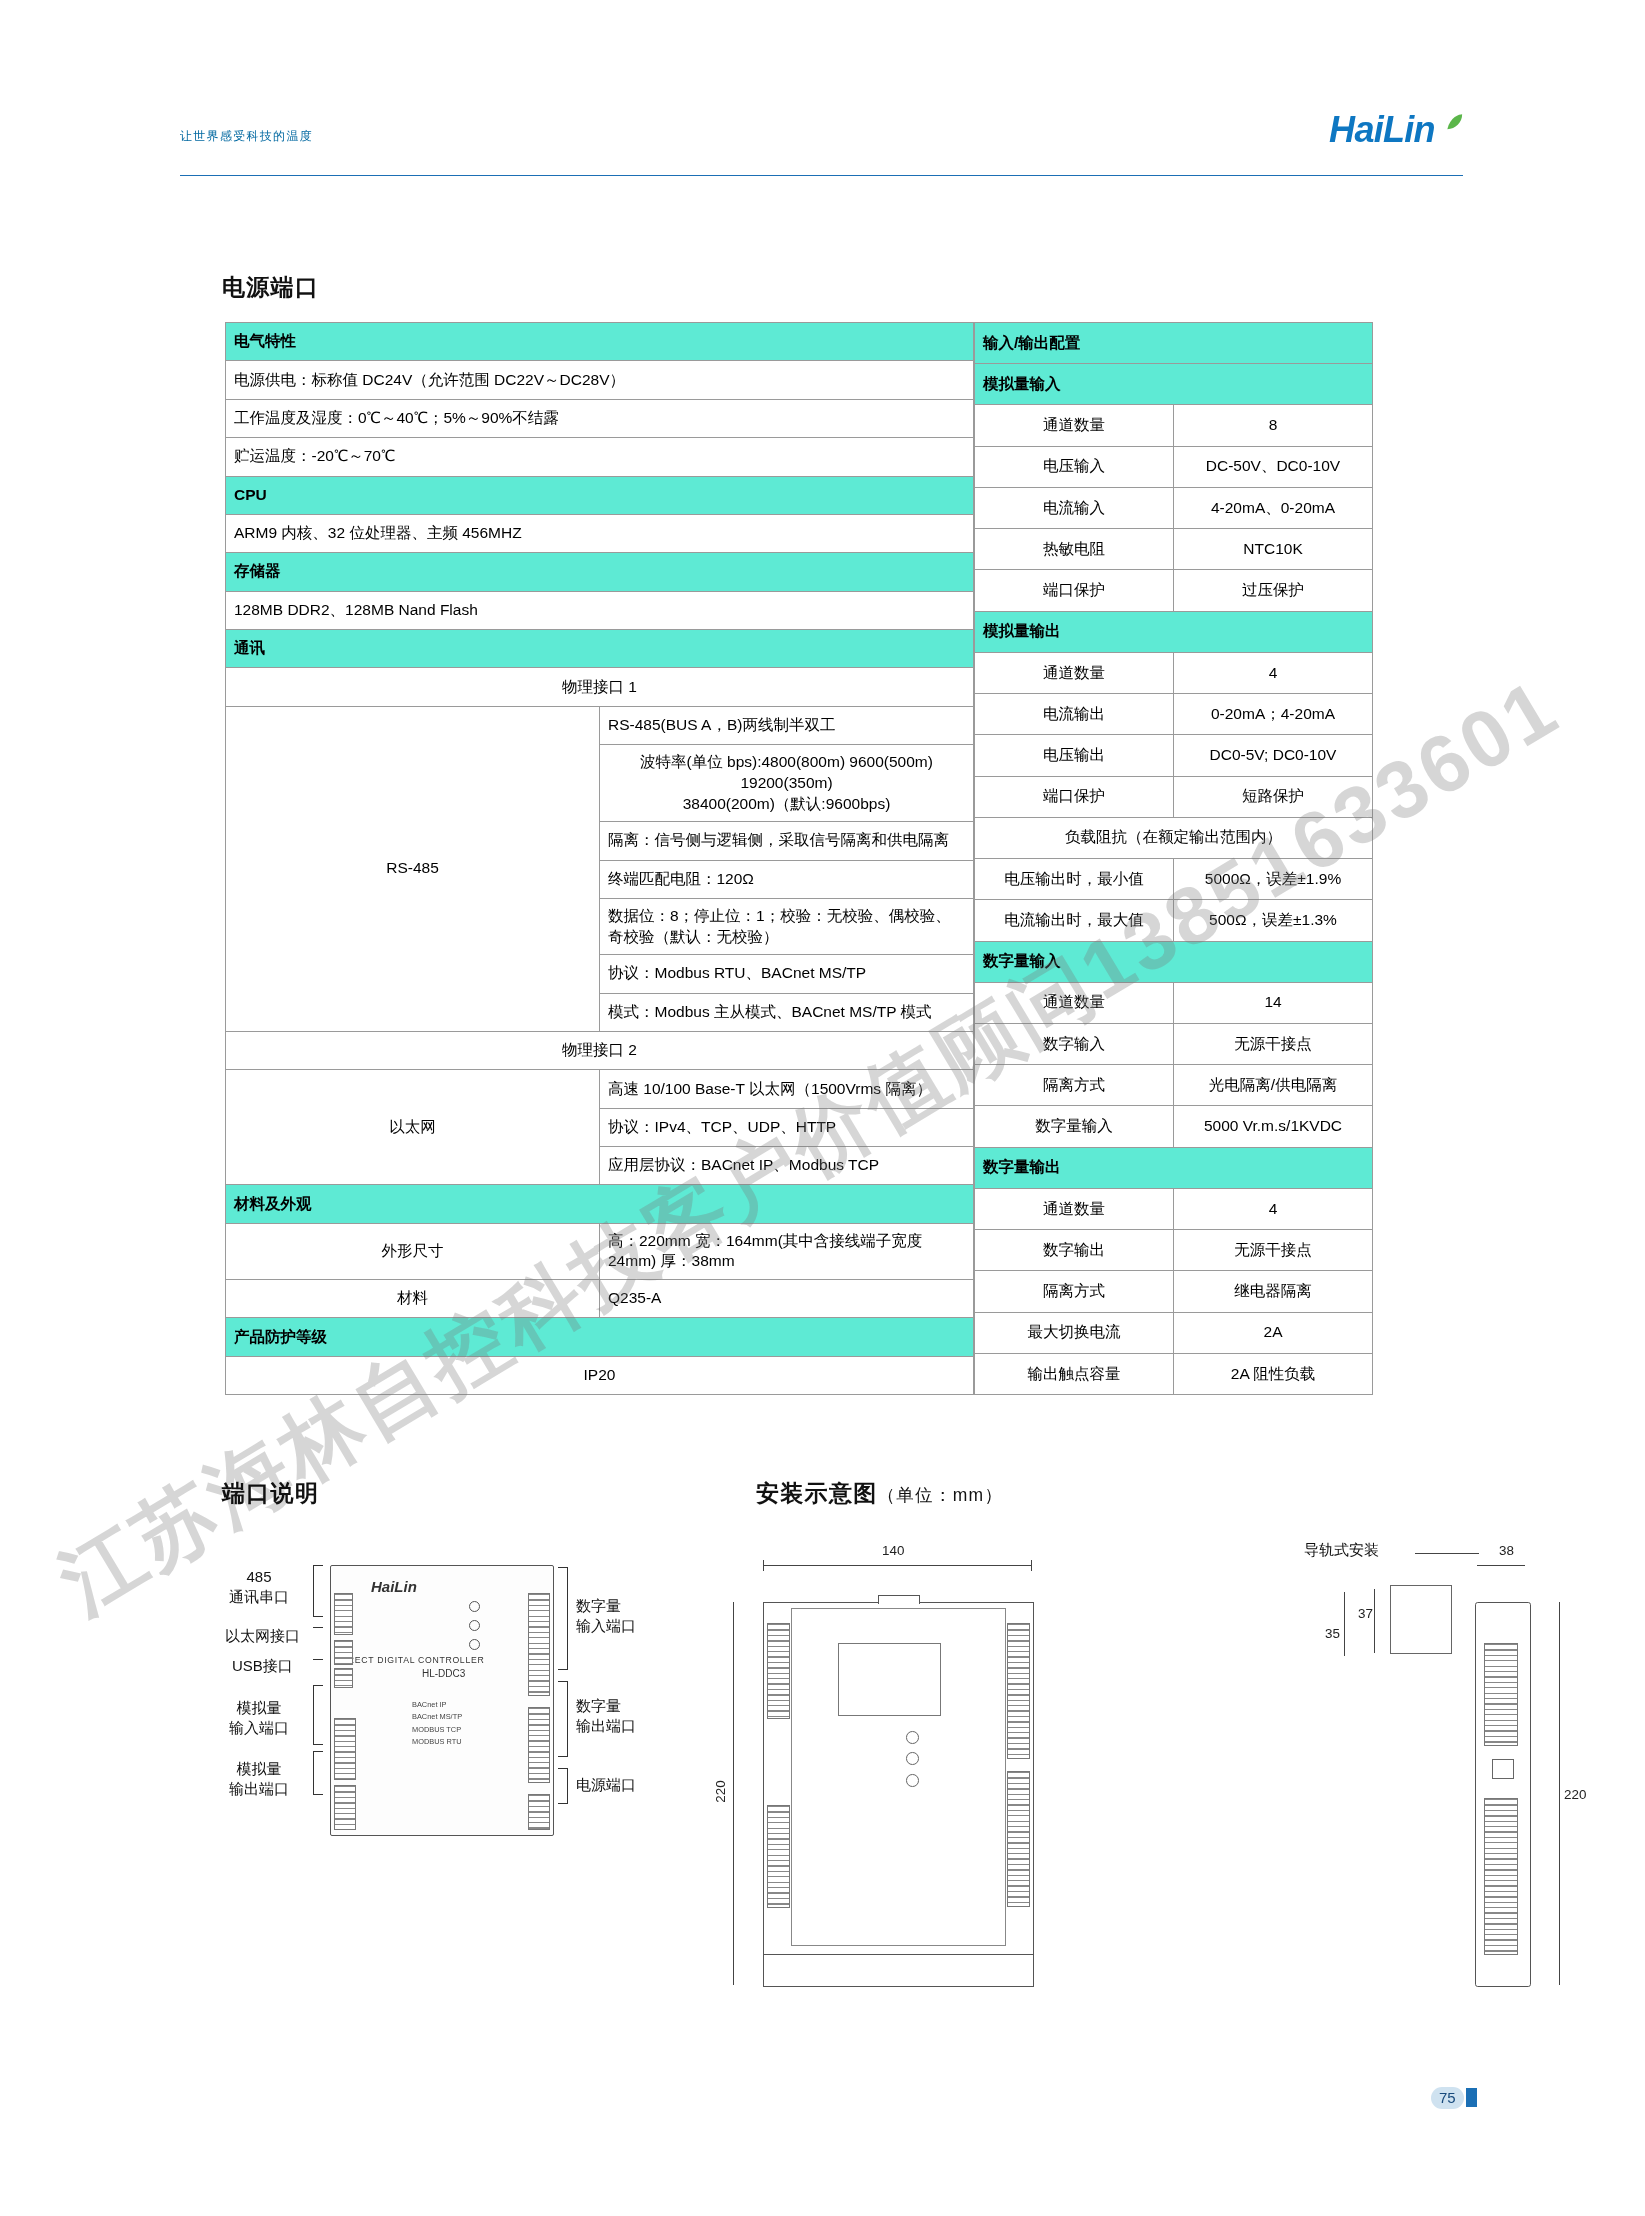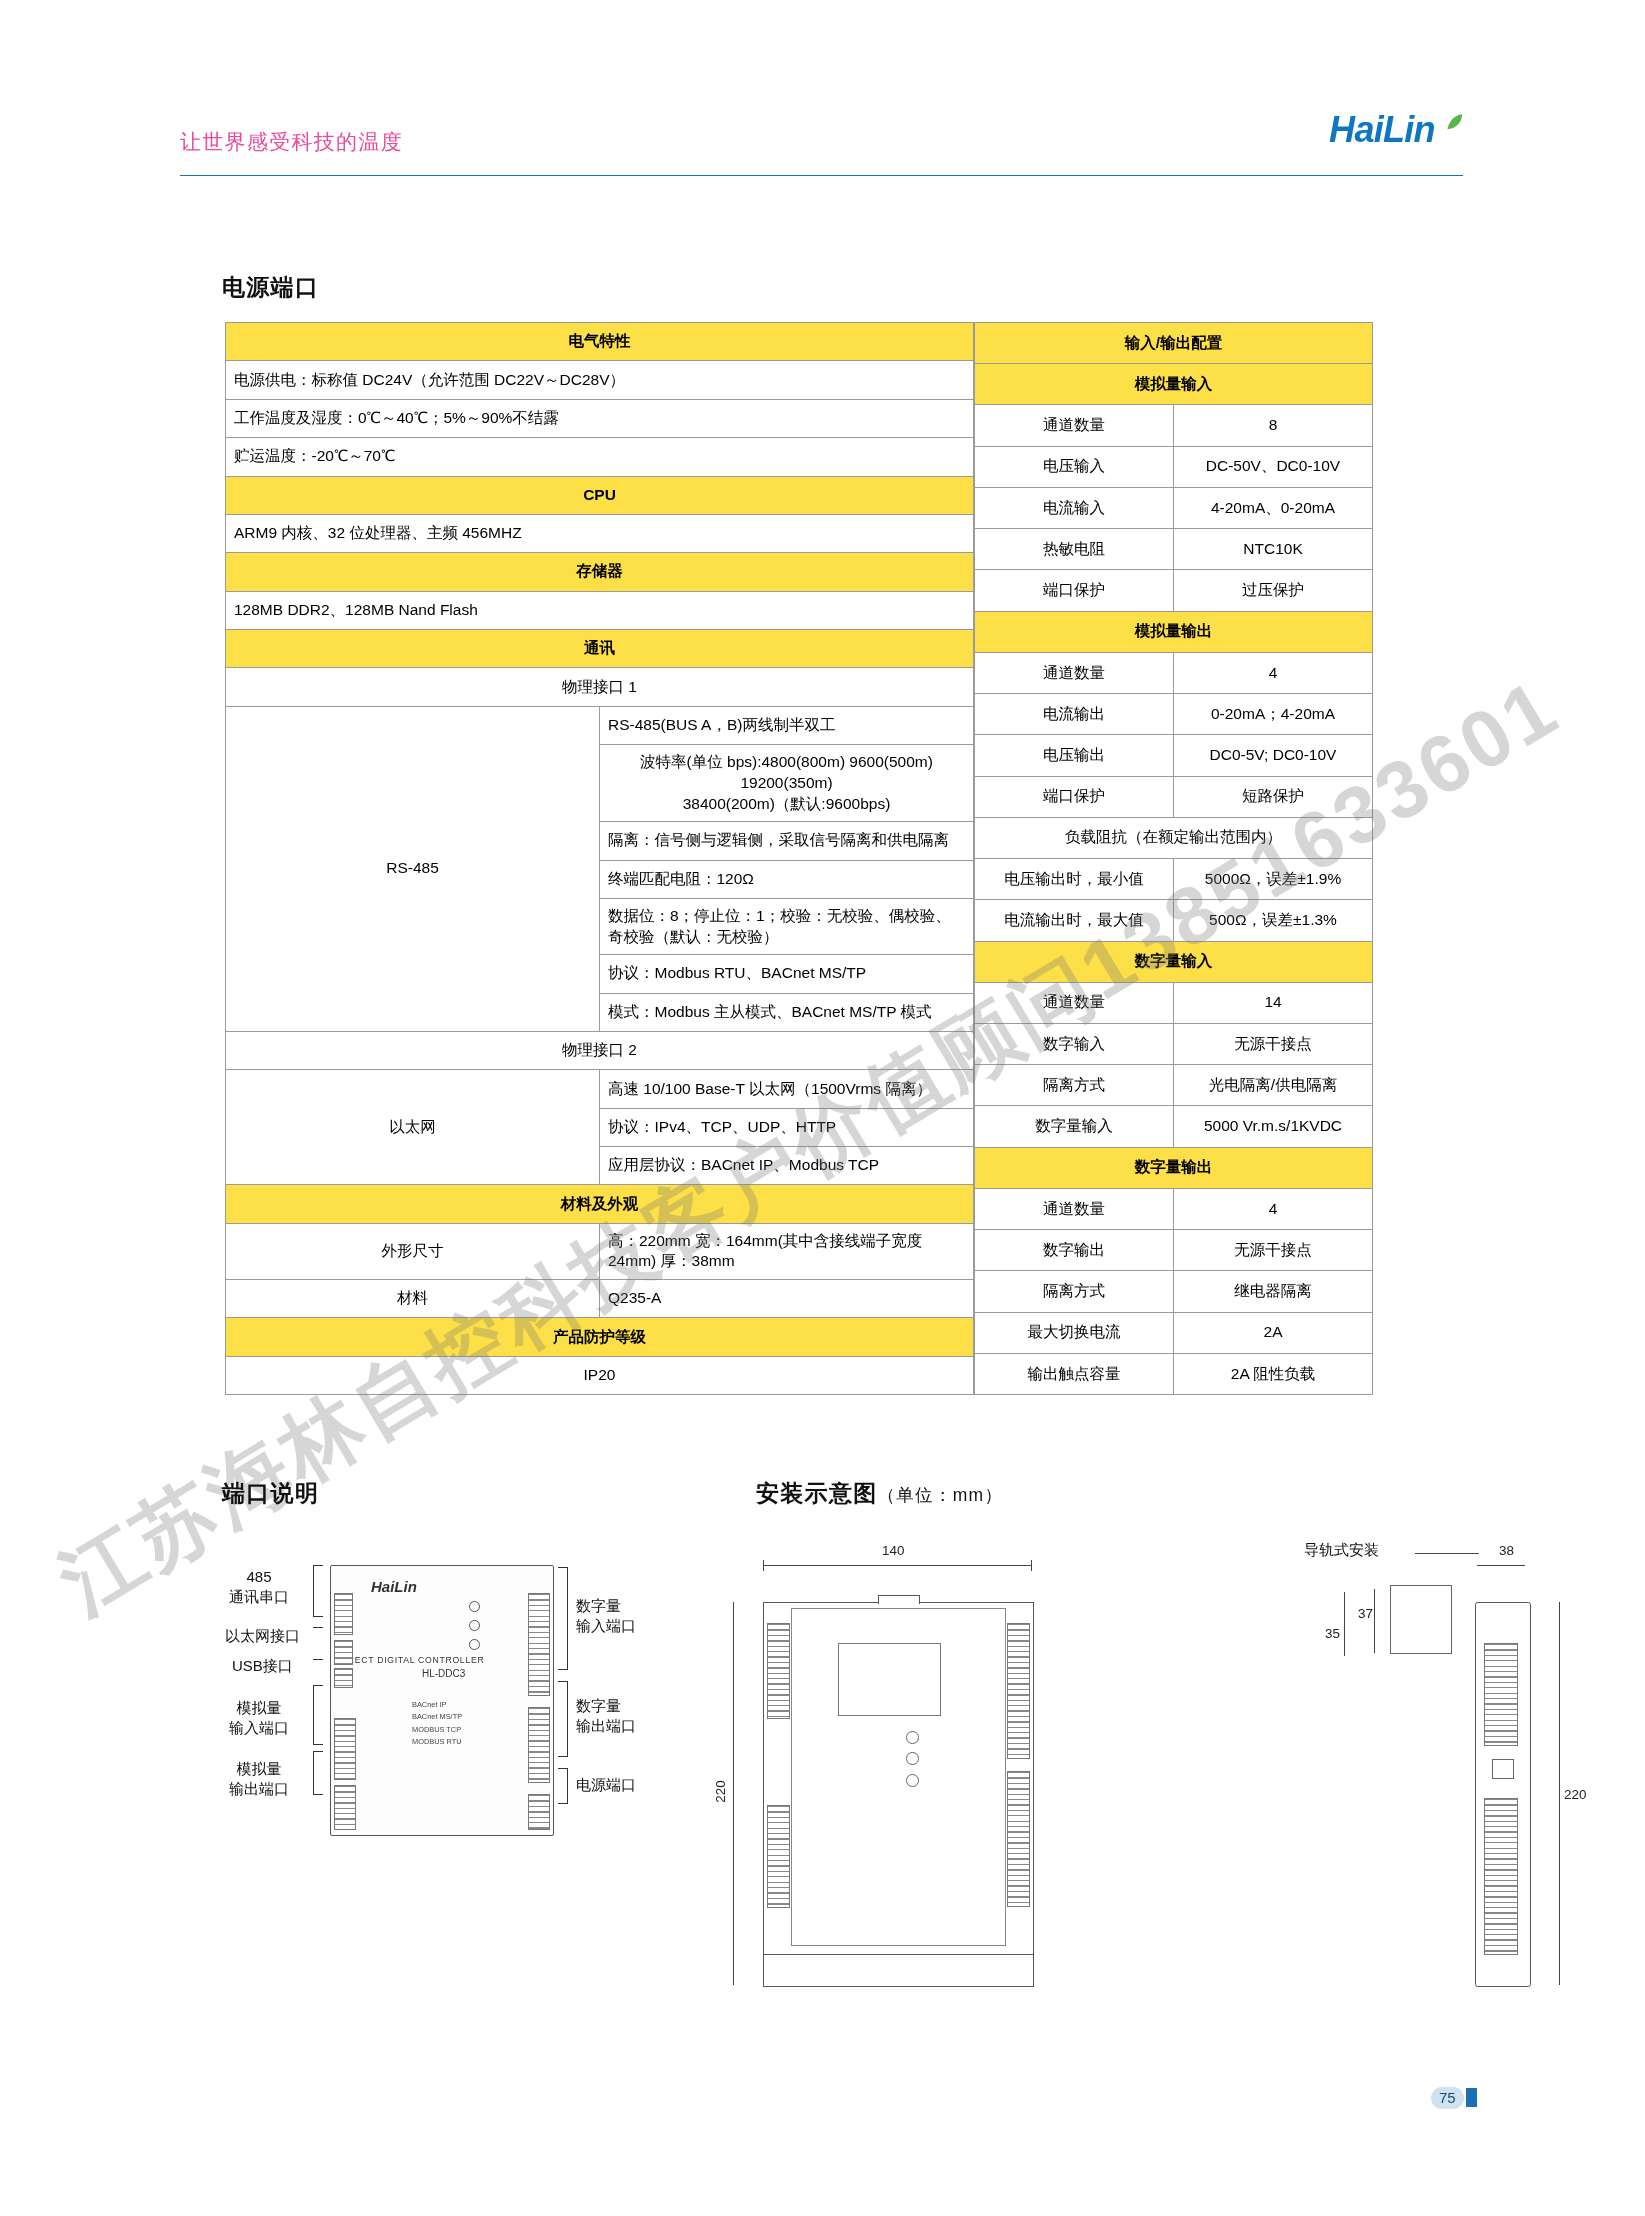--- a/index.html
+++ b/index.html
@@ -24,22 +24,22 @@
     left: 180px;
     top: 128px;
     width: 1283px;
     height: 47px;
     border-bottom: 1.3px solid #1b6fb5;
   }
   .header-slogan {
     position: absolute;
     left: 0;
     top: 0;
-    font-size: 21px;
-    color: #ec4899;
+    font-size: 12px;
+    color: #0369a1;
     letter-spacing: 1.3px;
   }
   .logo {
     position: absolute;
     right: 0;
     top: -19px;
     font-size: 36px;
     font-weight: bold;
     color: #0e77c2;
     font-style: italic;
@@ -83,22 +83,22 @@
     font-size: 15.5px;
   }
   table.spec td {
     border: 0.7px solid #9a9a9a;
     padding: 6.7px 8px;
     vertical-align: middle;
     line-height: 1.35;
     height: 24px;
   }
   .hdr {
-    background: #fde047;
-    text-align: center;
+    background: #5eead4;
+    text-align: left;
     font-weight: bold;
   }
   .ctr { text-align: center; }
   .left-table { width: 749px; }
   .right-table { width: 399px; }
   .lbl-col { width: 101px; text-align: center; }
   .rt-name { width: 181px; text-align: center; }
   .rt-val { width: 269px; text-align: center; }
   .tight { padding-left: 9.4px; }
 

